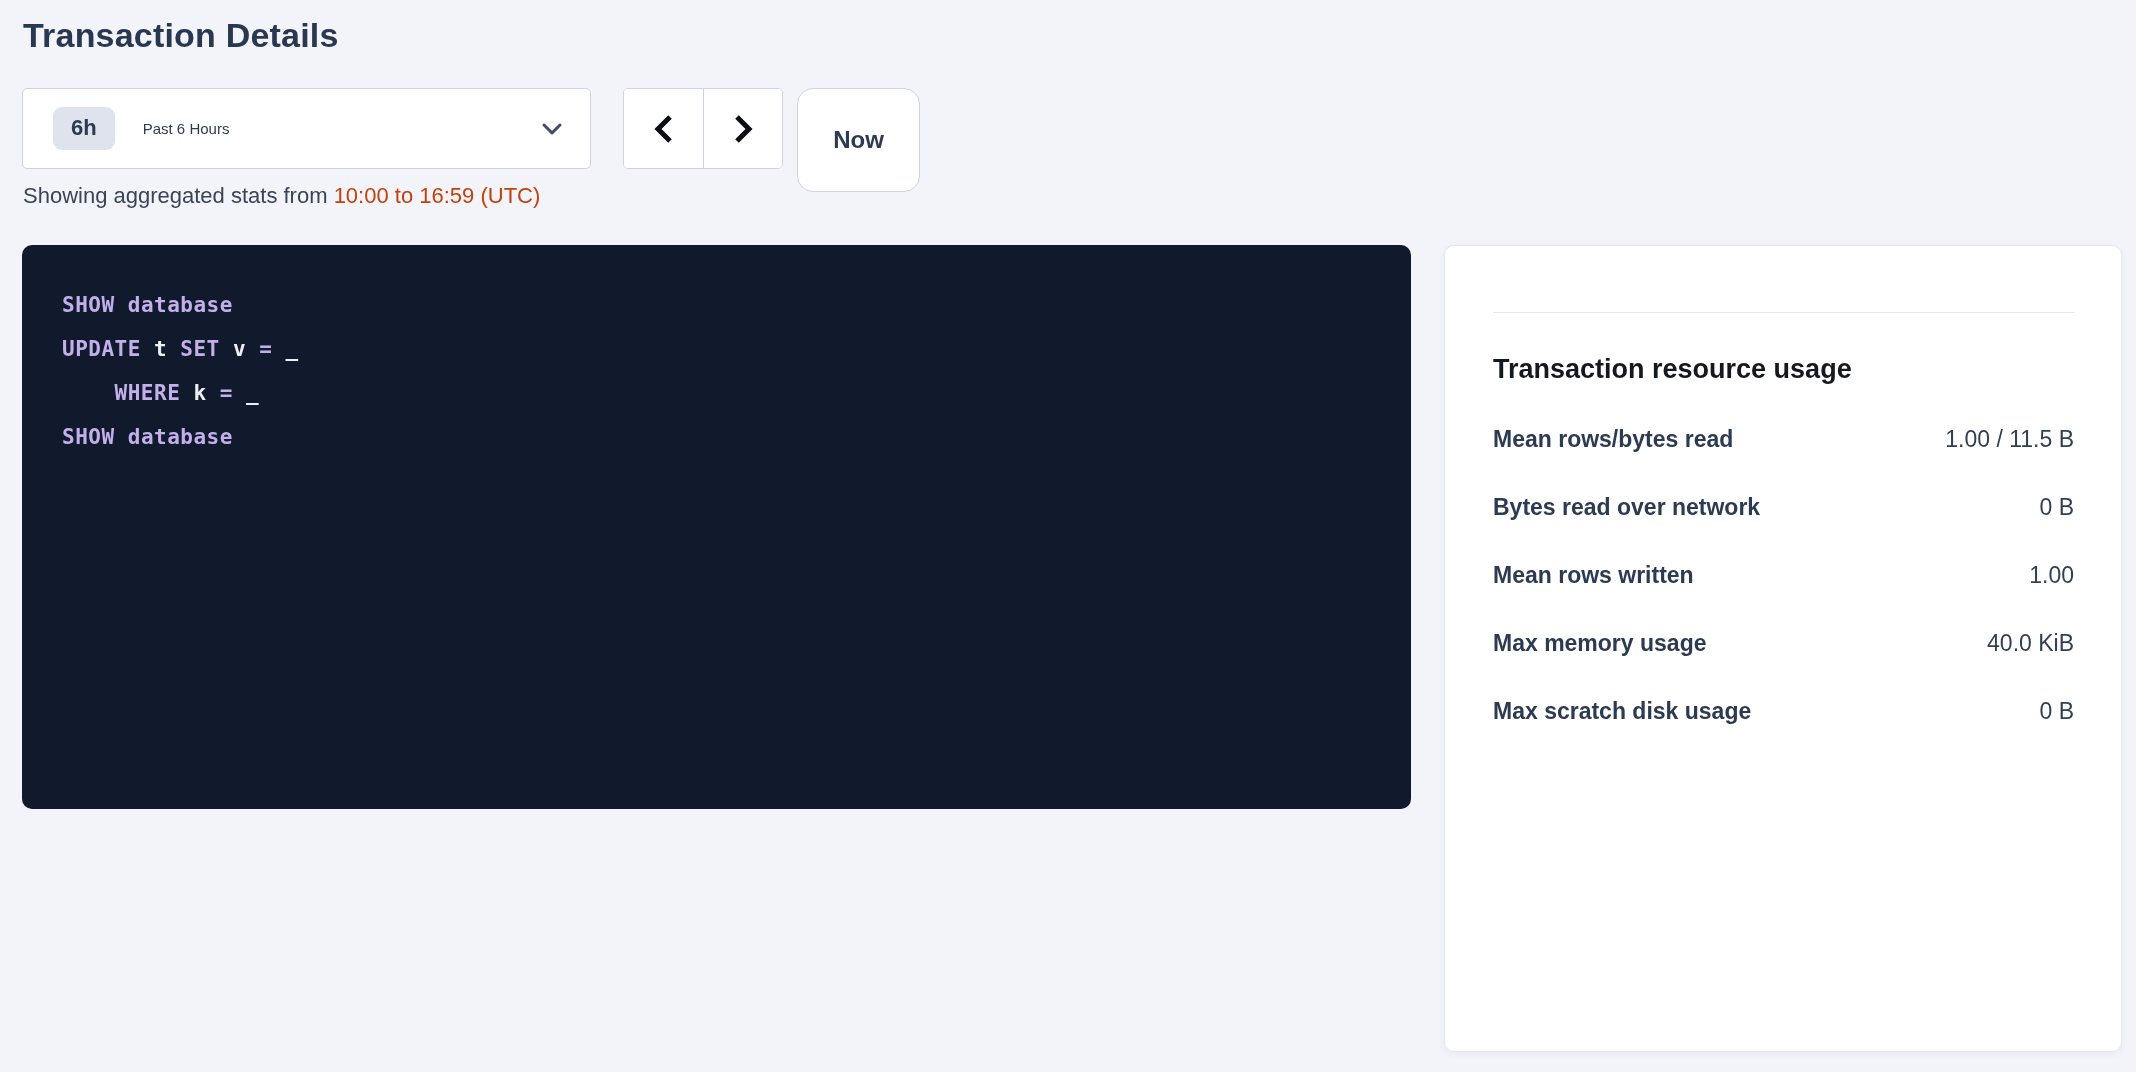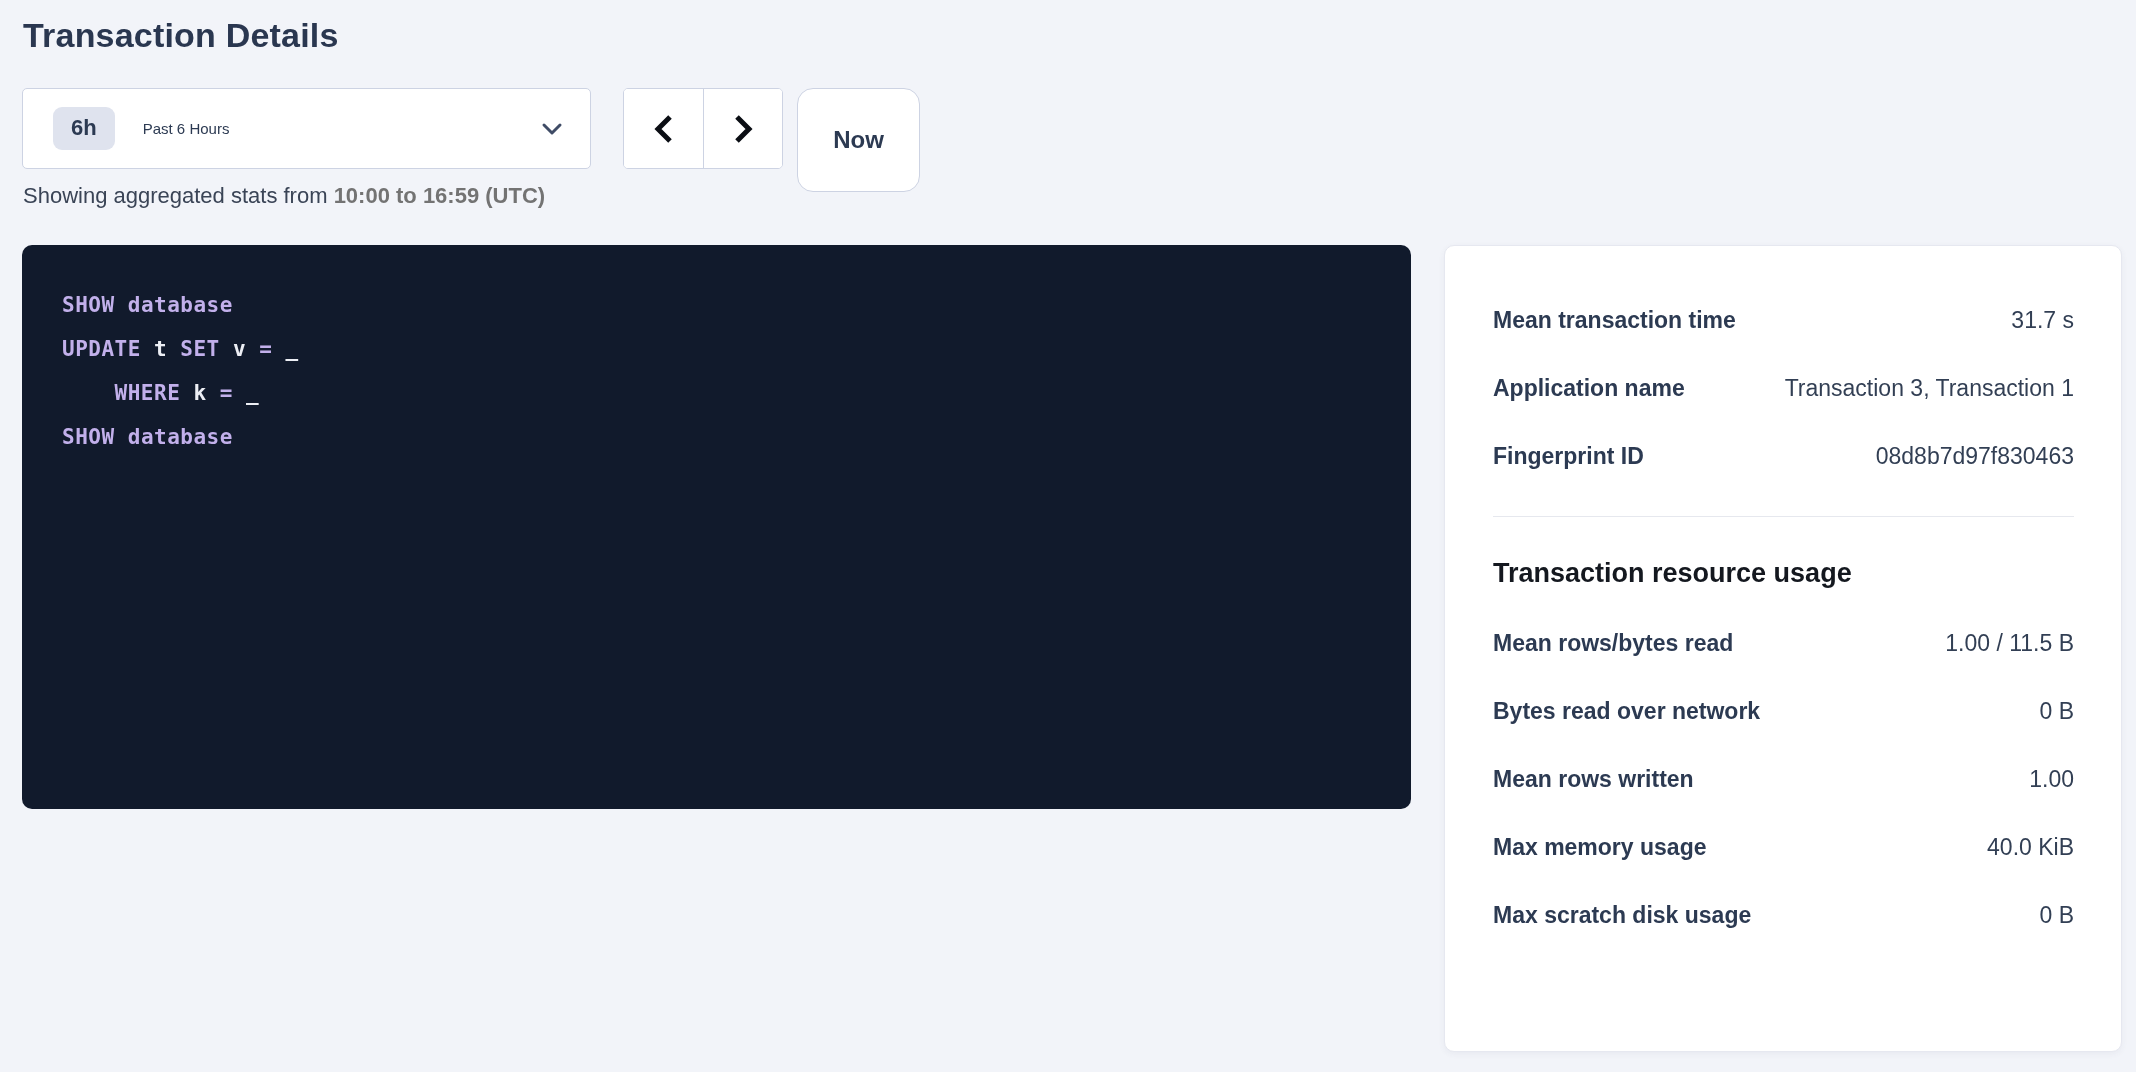--- a/index.html
+++ b/index.html
@@ -60,21 +60,21 @@
     border: 1px solid #cdd3e3;
     border-radius: 16px;
     font-family: "Liberation Sans", sans-serif;
     font-size: 24px; font-weight: 700; color: #2c3a52;
     cursor: pointer;
   }
   .summary-line {
     position: absolute; left: 23px; top: 183px;
     font-size: 22px; color: #3a4456;
   }
-  .summary-line b { font-weight: 700; color: #737373; }
+  .summary-line b { font-weight: 400; color: #c2410c; }
   .code-panel {
     position: absolute; left: 22px; top: 245px;
     width: 1389px; height: 564px;
     background: #111a2c;
     border-radius: 10px;
     padding: 38px 40px;
   }
   .code-pre {
     font-family: "DejaVu Sans Mono", monospace;
     font-size: 21px; font-weight: 700;
@@ -148,34 +148,20 @@
   <button class="now-btn">Now</button>
 </div>
 
 <div class="summary-line"><span>Showing aggregated stats from </span><b>10:00 to 16:59 (UTC)</b></div>
 
 <div class="code-panel">
   <div class="code-pre"><div class="code-line"><span class="kw">SHOW</span><span class="ws"> </span><span class="kw">database</span></div><div class="code-line"><span class="kw">UPDATE</span><span class="ws"> </span><span class="id">t</span><span class="ws"> </span><span class="kw">SET</span><span class="ws"> </span><span class="id">v</span><span class="ws"> </span><span class="kw">=</span><span class="ws"> </span><span class="id">_</span></div><div class="code-line"><span class="ws">    </span><span class="kw">WHERE</span><span class="ws"> </span><span class="id">k</span><span class="ws"> </span><span class="kw">=</span><span class="ws"> </span><span class="id">_</span></div><div class="code-line"><span class="kw">SHOW</span><span class="ws"> </span><span class="kw">database</span></div></div>
 </div>
 
 <div class="stats-card">
-  <div id="overview-stats">
-      <div class="stat-row">
-        <span class="stat-label">Mean transaction time</span>
-        <span class="stat-value">31.7 s</span>
-      </div>
-      <div class="stat-row">
-        <span class="stat-label">Application name</span>
-        <span class="stat-value">Transaction 3, Transaction 1</span>
-      </div>
-      <div class="stat-row">
-        <span class="stat-label">Fingerprint ID</span>
-        <span class="stat-value">08d8b7d97f830463</span>
-      </div>
-    </div>
   <hr class="card-divider">
   <h2 class="resource-heading">Transaction resource usage</h2>
   <div id="resource-stats">
       <div class="stat-row">
         <span class="stat-label">Mean rows/bytes read</span>
         <span class="stat-value">1.00 / 11.5 B</span>
       </div>
       <div class="stat-row">
         <span class="stat-label">Bytes read over network</span>
         <span class="stat-value">0 B</span>

